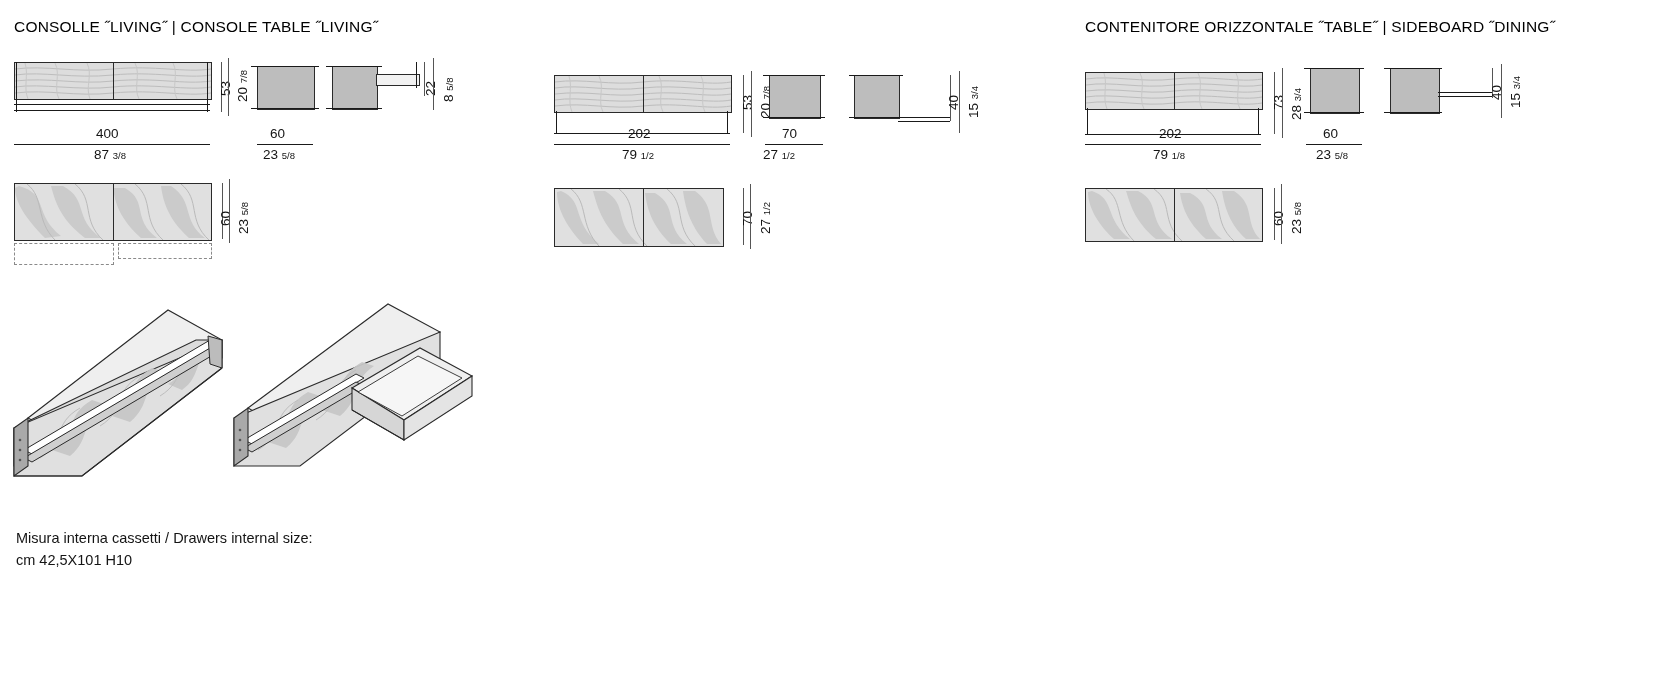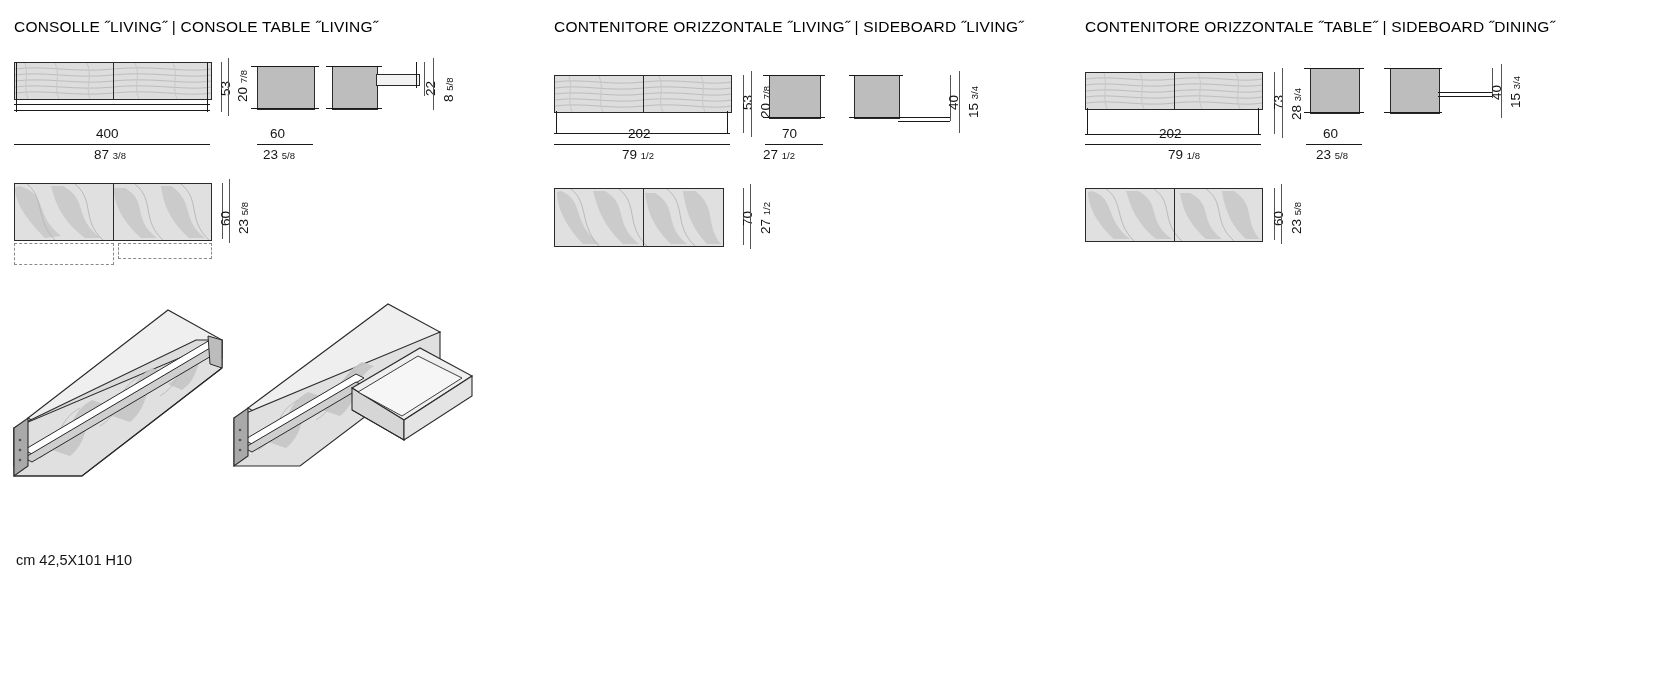--- a/index.html
+++ b/index.html
@@ -176,21 +176,20 @@
     <div class="dashbox" style="left:104px; top:225px; width:92px; height:14px;"></div>
 
     <div class="vline thin" style="left:208px; top:165px; height:56px;"></div>
     <div class="dim vert" style="left:204px; top:208px;"><span>60</span></div>
     <div class="dim vert" style="left:222px; top:216px;"><span>23</span> <span class="frac">5/8</span></div>
     <div class="vline thin" style="left:215px; top:161px; height:64px;"></div>
   </div>
 
   <div class="grp" style="left:554px; top:18px; width:460px; height:265px;">
 
-    <div class="title" style="left:0; top:0;">CONTENITORE ORIZZONTALE ˝LIVING˝ | SIDEBOARD ˝LIVING˝</div>
 
     <div class="board" style="left:0; top:57px; width:176px; height:36px;">
       <svg class="grain" viewBox="0 0 176 36" preserveAspectRatio="none">
         <rect x="0" y="0" width="176" height="36" fill="#dedede"></rect>
         <g stroke="#b9b9b9" fill="none" stroke-width="1">
           <path d="M0 6 C 28 2, 56 10, 88 6 C 126 2, 152 10, 176 6"></path>
           <path d="M0 12 C 26 8, 54 16, 88 12 C 124 8, 154 16, 176 12"></path>
           <path d="M0 18 C 32 14, 58 22, 88 18 C 128 14, 150 22, 176 18"></path>
           <path d="M0 24 C 24 20, 60 28, 88 24 C 122 20, 156 28, 176 24"></path>
           <path d="M0 30 C 30 26, 56 34, 88 30 C 126 26, 152 34, 176 30"></path>
@@ -285,21 +284,21 @@
     <div class="vline" style="left:173px; top:90px; height:26px;"></div>
     <div class="hline" style="left:0; top:116px; width:176px;"></div>
 
     <div class="vline thin" style="left:189px; top:54px; height:62px;"></div>
     <div class="dim vert" style="left:186px; top:92px;"><span>73</span></div>
     <div class="dim vert" style="left:204px; top:102px;"><span>28</span> <span class="frac">3/4</span></div>
     <div class="vline thin" style="left:197px; top:50px; height:70px;"></div>
 
     <div class="hline" style="left:0; top:126px; width:176px;"></div>
     <div class="dim" style="left:74px; top:108px;"><span>202</span></div>
-    <div class="dim" style="left:68px; top:129px;margin-left:15px;"><span>79</span> <span class="frac">1/8</span></div>
+    <div class="dim" style="left:68px; top:129px;"><span>79</span> <span class="frac">1/8</span></div>
 
     <div class="grey" style="left:225px; top:50px; width:48px; height:44px;"></div>
     <div class="hline" style="left:219px; top:50px; width:60px;"></div>
     <div class="hline" style="left:219px; top:94px; width:60px;"></div>
     <div class="hline" style="left:221px; top:126px; width:56px;"></div>
     <div class="dim" style="left:238px; top:108px;"><span>60</span></div>
     <div class="dim" style="left:231px; top:129px;"><span>23</span> <span class="frac">5/8</span></div>
 
     <div class="grey" style="left:305px; top:50px; width:48px; height:44px;"></div>
     <div class="hline" style="left:299px; top:50px; width:58px;"></div>
@@ -398,15 +397,16 @@
 
         <polygon points="352,88 420,48 472,76 404,120" fill="#efefef" stroke="#2a2a2a" stroke-width="1.1"></polygon>
         <polygon points="352,88 352,110 404,140 404,120" fill="#d6d6d6" stroke="#2a2a2a" stroke-width="1.1"></polygon>
         <polygon points="404,120 472,76 472,96 404,140" fill="#e4e4e4" stroke="#2a2a2a" stroke-width="1.1"></polygon>
         <polygon points="358,92 418,56 462,78 402,116" fill="#f6f6f6" stroke="#2a2a2a" stroke-width="0.9"></polygon>
         <line x1="352" y1="110" x2="404" y2="140" stroke="#2a2a2a" stroke-width="1"></line>
       </g>
     </svg>
   </div>
 
+  <div class="note" style="left:16px; top:528px;">Misura interna cassetti / Drawers internal size:</div>
   <div class="note" style="left:16px; top:550px;">cm 42,5X101 H10</div>
 
 </div>
 
 </body></html>

